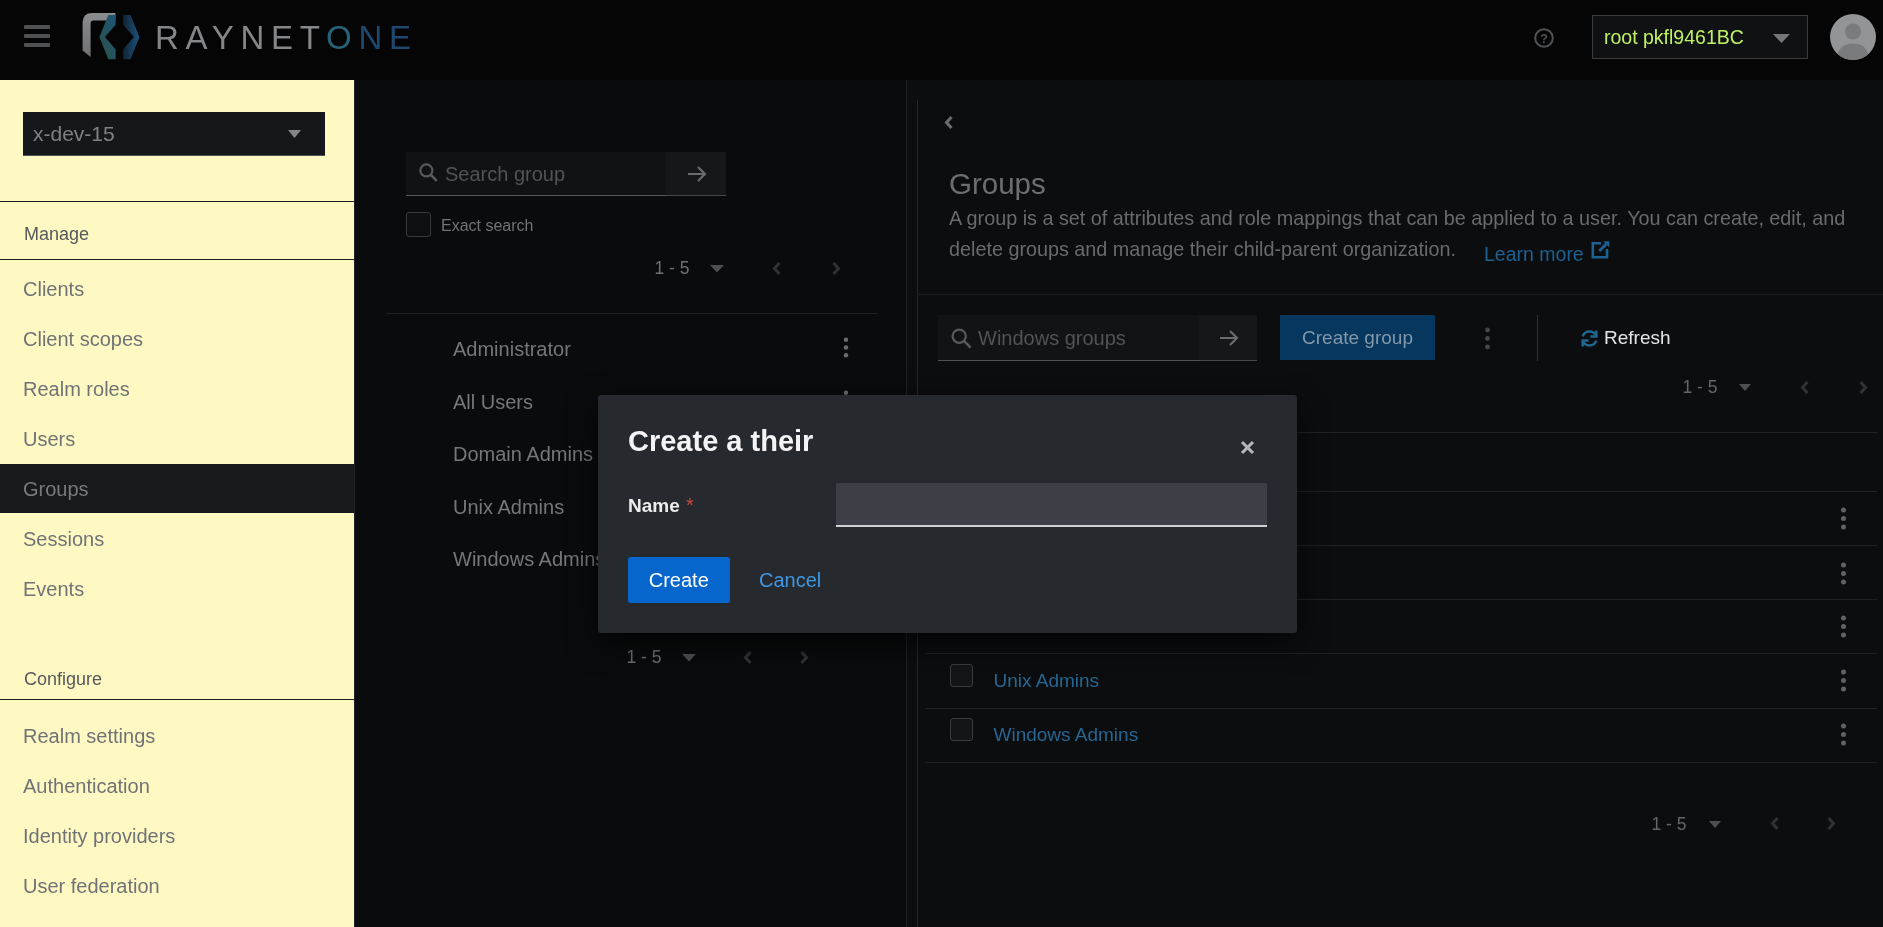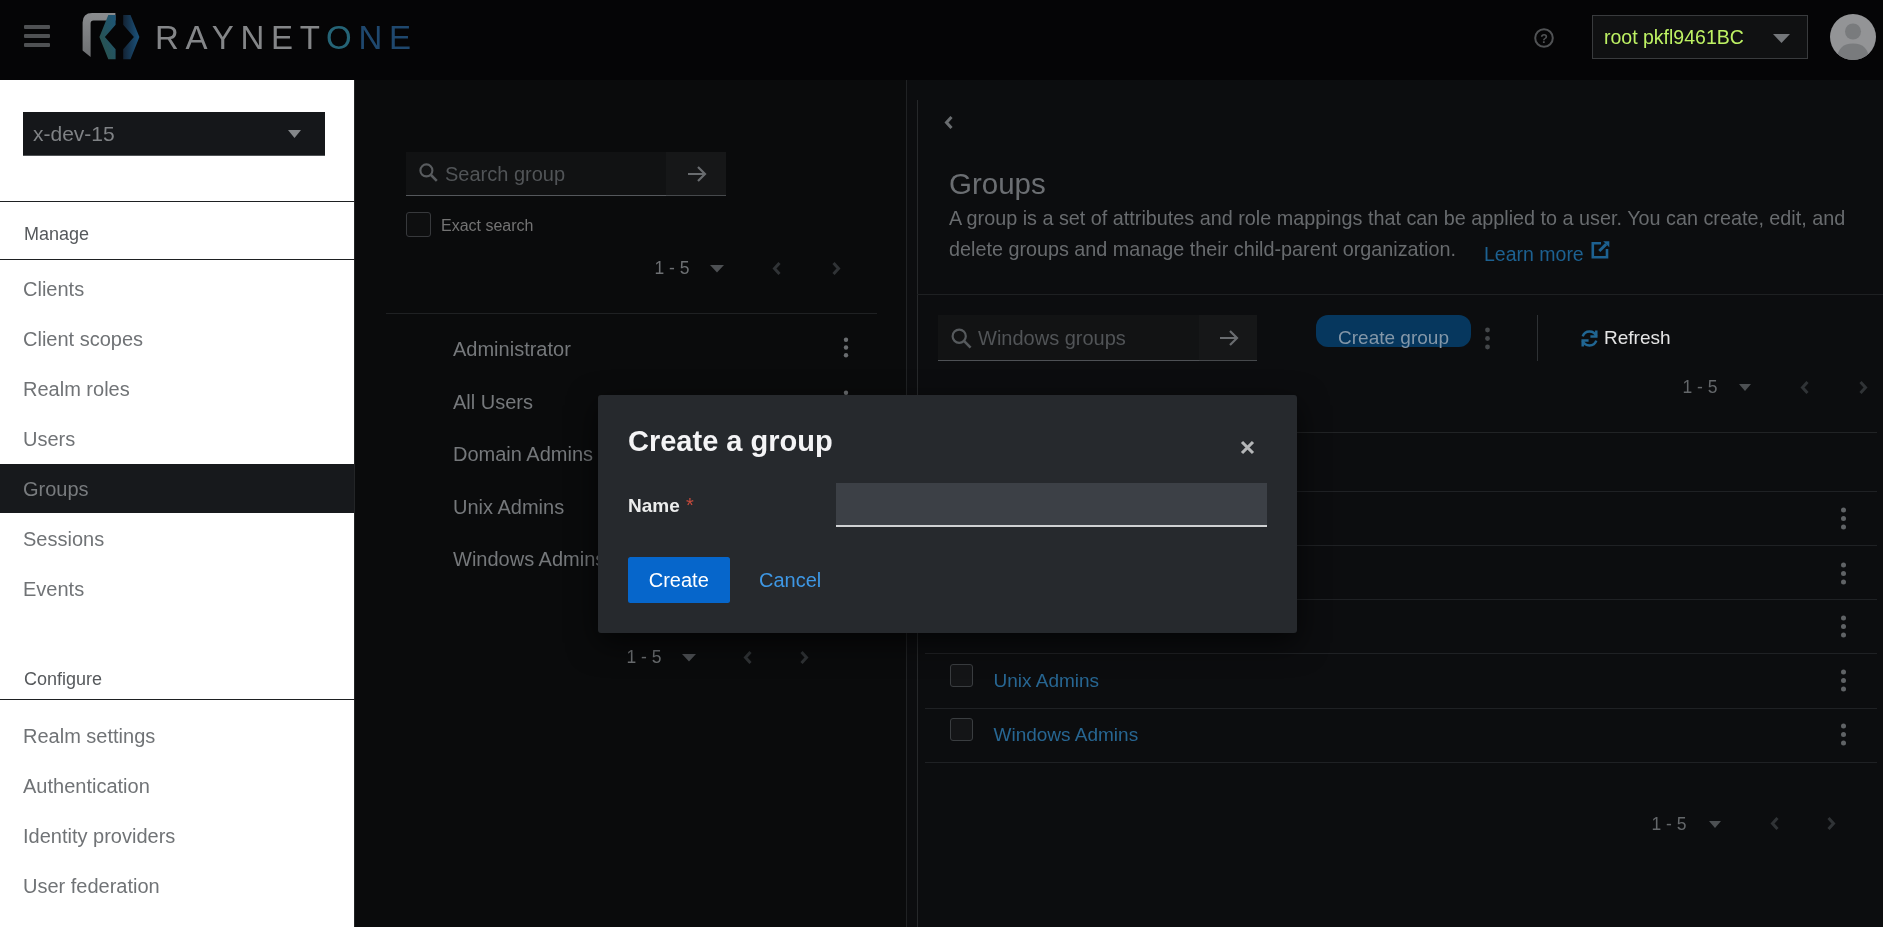--- a/index.html
+++ b/index.html
@@ -61,21 +61,21 @@
           </clipPath>
         </defs>
       <circle cx="23" cy="23" r="23" fill="#939496"></circle>
       <g clip-path="url(#avclip)">
         <circle cx="23" cy="17.5" r="8" fill="#797b7d"></circle>
         <path d="M7,47 Q7,29.5 23,29.5 Q39,29.5 39,47 Z" fill="#797b7d"></path>
       </g>
     </svg>
   </div>
 
-  <div class="abs" style="left:0;top:80px;width:355px;height:847px;background:#ffffff;border-right:1px solid #232527;">
+  <div class="abs" style="left:0;top:80px;width:355px;height:847px;background:#fef9c3;border-right:1px solid #232527;">
 
     <div class="abs" style="left:23px;top:31.5px;width:302px;height:44px;background:#15171a;border-bottom:1.5px solid #505356;"></div>
     <div class="abs" style="left:33px;top:31.5px;height:44px;line-height:44px;font-size:21px;color:#7f8285;">x-dev-15</div>
     <svg class="abs" style="left:288px;top:50px;" width="13" height="8" viewBox="0 0 13 8">
         <path d="M0 0h13L6.5 8z" fill="#84878a"></path>
       </svg>
 
     <div class="hline" style="left:0;top:121px;width:355px;"></div>
     <div class="abs" style="left:24px;top:144px;font-size:18px;color:#56595c;">Manage</div>
     <div class="hline" style="left:0;top:179px;width:355px;"></div>
@@ -195,21 +195,21 @@
     <svg class="abs" style="left:44px;top:247px;" width="22" height="22" viewBox="0 0 22 22">
       <circle cx="9.2" cy="9.2" r="6.6" fill="none" stroke="#565a5d" stroke-width="2.2"></circle>
       <line x1="14.2" y1="14.2" x2="20.6" y2="20.6" stroke="#565a5d" stroke-width="2.6"></line>
     </svg>
     <div class="abs" style="left:72px;top:235px;height:46px;line-height:46px;font-size:20px;color:#515457;">Windows groups</div>
     <div class="abs" style="left:293px;top:235px;width:58px;height:46px;background:#161718;border-bottom:1px solid #46494c;"></div>
     <svg class="abs" style="left:312px;top:247px;" width="22" height="22" viewBox="0 0 22 22">
       <path d="M2 11 H19 M12 4 L19 11 L12 18" fill="none" stroke="#696c6f" stroke-width="2.2"></path>
     </svg>
 
-    <div class="abs" style="left:374px;top:235px;width:155px;height:32px;background:#06375e;border-radius:12px;text-align:center;line-height:45px;font-size:19px;color:#8497a8;margin-left:36px;">Create group</div>
+    <div class="abs" style="left:374px;top:235px;width:155px;height:45px;background:#06375e;border-radius:1px;text-align:center;line-height:45px;font-size:19px;color:#8497a8;">Create group</div>
 
     <svg class="abs" style="left:578px;top:327px;top:247px;" width="7" height="23" viewBox="0 0 7 23">
         <circle cx="3.5" cy="3" r="2.4" fill="#44474a"></circle>
         <circle cx="3.5" cy="11.5" r="2.4" fill="#44474a"></circle>
         <circle cx="3.5" cy="20" r="2.4" fill="#44474a"></circle>
       </svg>
     <div class="vline" style="left:631px;top:235px;height:46px;background:#2e3134;"></div>
 
     <svg class="abs" style="left:673px;top:248px;" width="21" height="21" viewBox="0 0 21 21">
       <path d="M17.3 8.4 A7.2 7.2 0 0 0 3.7 8.4" fill="none" stroke="#216693" stroke-width="2.5"></path>
@@ -275,21 +275,21 @@
       </svg>
     <svg class="abs" style="left:863.5px;top:737px;" width="9" height="13" viewBox="0 0 9 13">
         <path d="M7.5 1 L2.5 6.5 L7.5 12" fill="none" stroke="#303336" stroke-width="3"></path>
       </svg>
     <svg class="abs" style="left:921px;top:737px;" width="9" height="13" viewBox="0 0 9 13">
         <path d="M1.5 1 L6.5 6.5 L1.5 12" fill="none" stroke="#303336" stroke-width="3"></path>
       </svg>
   </div>
 
   <div class="abs" style="left:598px;top:395px;width:699px;height:238px;background:#26292d;border-radius:3px;box-shadow:0 10px 30px rgba(0,0,0,0.65);">
-    <div class="abs" style="left:30px;top:30px;font-size:29px;font-weight:bold;color:#f4f4f6;">Create a group</div>
+    <div class="abs" style="left:30px;top:30px;font-size:29px;font-weight:bold;color:#f4f4f6;">Create a their</div>
     <svg class="abs" style="left:642px;top:45px;" width="15" height="15" viewBox="0 0 15 15">
       <path d="M2 2 L13 13 M13 2 L2 13" stroke="#b4b6b8" stroke-width="3.1"></path>
     </svg>
     <div class="abs" style="left:30px;top:100px;font-size:19px;font-weight:bold;color:#eceded;">Name</div>
     <div class="abs" style="left:88px;top:99px;font-size:20px;color:#c54a3c;">*</div>
     <div class="abs" style="left:238px;top:88px;width:431px;height:43.5px;background:#3c4046;border-bottom:2px solid #cfd1d3;"></div>
     <div class="abs" style="left:30px;top:162px;width:101.5px;height:46px;background:#0666cb;border-radius:2.5px;text-align:center;line-height:46px;font-size:20px;color:#ffffff;">Create</div>
     <div class="abs" style="left:161px;top:162px;height:46px;line-height:46px;font-size:20px;color:#3e97e4;">Cancel</div>
   </div>
 

